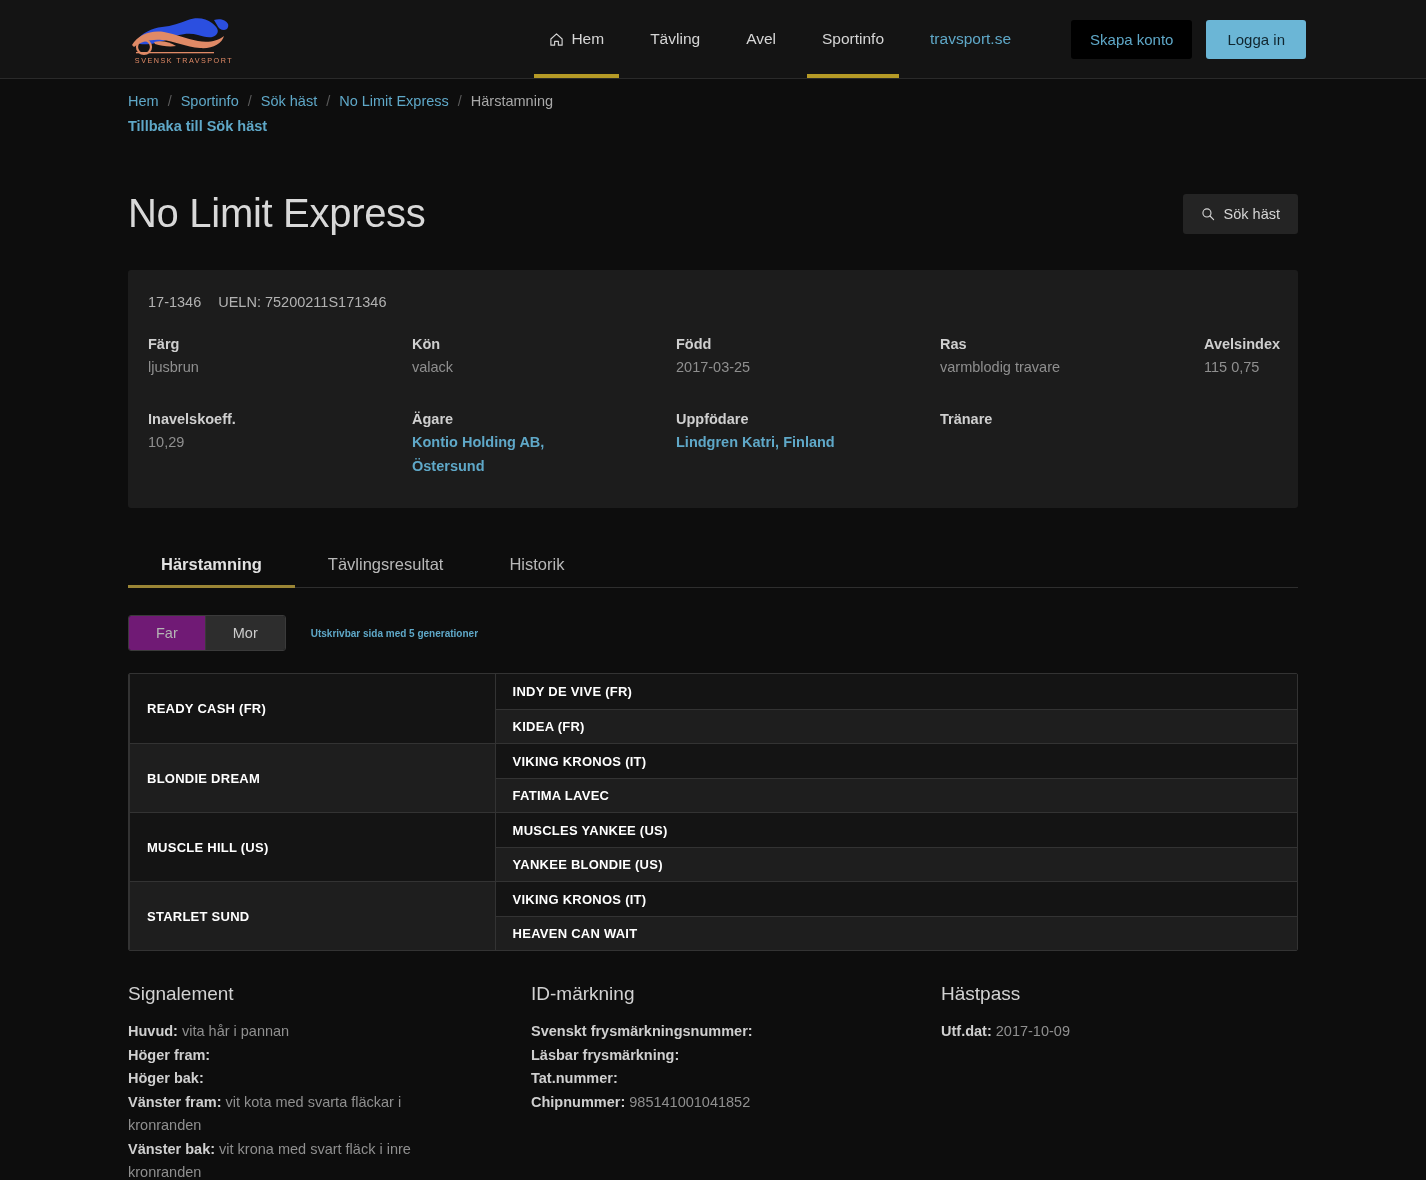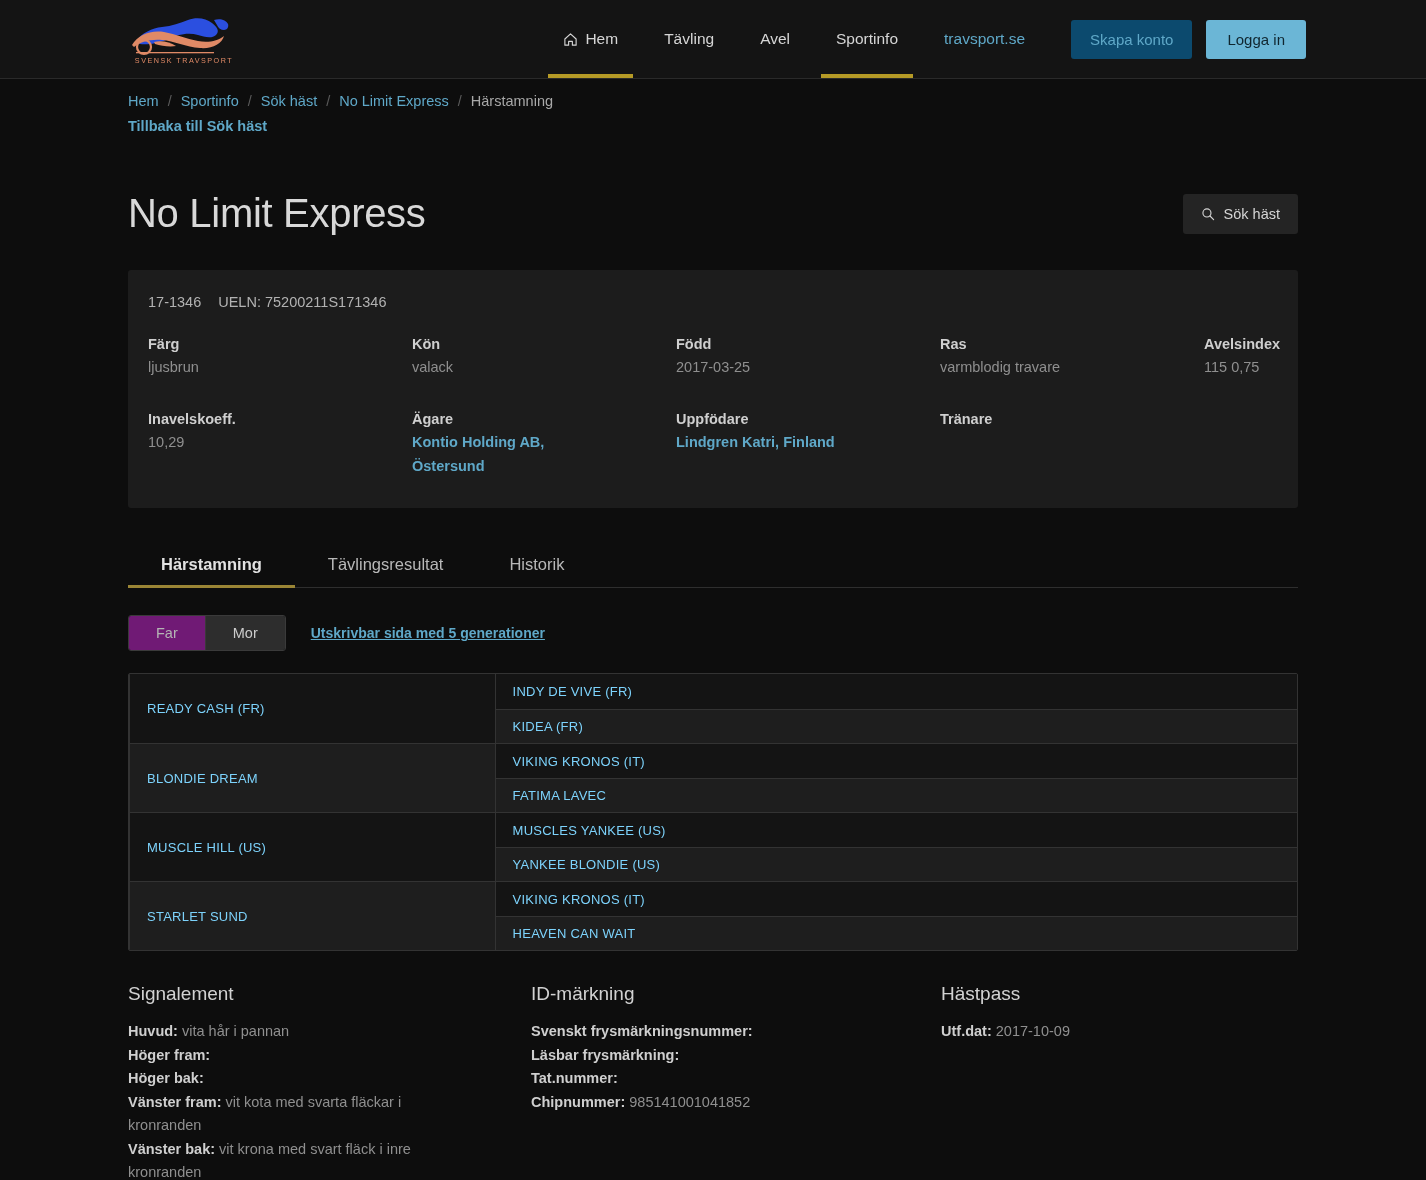--- a/index.html
+++ b/index.html
@@ -47,27 +47,27 @@
   .nav-item.active::after {
     content: "";
     position: absolute;
     left: 8px; right: 8px; bottom: 0;
     height: 4px;
     background: #b59a26;
   }
   .home-icon { width: 15px; height: 15px; display: block; }
 
   .btn-outline {
-    background: #0c4a6e;
+    background: #000000;
     color: #5fa8c8;
     border: none;
     border-radius: 3px;
     font-size: 15px;
     padding: 11px 19px;
-    margin-left: 23px;
+    margin-left: 37px;
     cursor: pointer;
     font-family: inherit;
     white-space: nowrap;
   }
   .btn-primary {
     background: #6bb6d6;
     color: #10262f;
     border: none;
     border-radius: 3px;
     font-size: 15px;
@@ -207,25 +207,24 @@
     border: none;
     font-size: 14.5px;
     padding: 9px 27px;
     cursor: pointer;
     font-family: inherit;
   }
   .toggle-btn.selected { background: #2d2d2d; color: #cccccc; }
   .toggle-btn + .toggle-btn { border-left: 1px solid #3a3a3a; }
 
   .print-link {
-    font-size: 14px;
+    font-size: 10px;
     color: #5fa8c8;
     font-weight: bold;
     cursor: pointer;
-    text-decoration: underline;
   }
 
   
   .pedigree {
     margin-top: 22px;
     display: flex;
     border: 1px solid #333333;
     border-radius: 2px;
     overflow: hidden;
     height: 278px;
@@ -233,22 +232,22 @@
   .ped-col { display: flex; flex-direction: column; }
   .ped-col.c1 { width: 30.3%; }
   .ped-col.c2 { width: 31.3%; border-left: 1px solid #333333; }
   .ped-col.c3 { flex: 1; border-left: 1px solid #333333; }
 
   .ped-cell {
     display: flex;
     align-items: center;
     padding: 0 17px;
     font-size: 13px;
-    font-weight: normal;
-    color: #7dd3fc;
+    font-weight: bold;
+    color: #ffffff;
     letter-spacing: 0.25px;
     cursor: pointer;
     overflow: hidden;
   }
   .ped-cell.even { background: #141414; }
   .ped-cell.odd  { background: #1e1e1e; }
   .ped-cell + .ped-cell { border-top: 1px solid #333333; }
   .ped-col.c1 .ped-cell { flex: 1 1 50%; }
   .ped-col.c2 .ped-cell { flex: 1 1 25%; }
   .ped-col.c3 .ped-cell { flex: 1 1 12.5%; }

